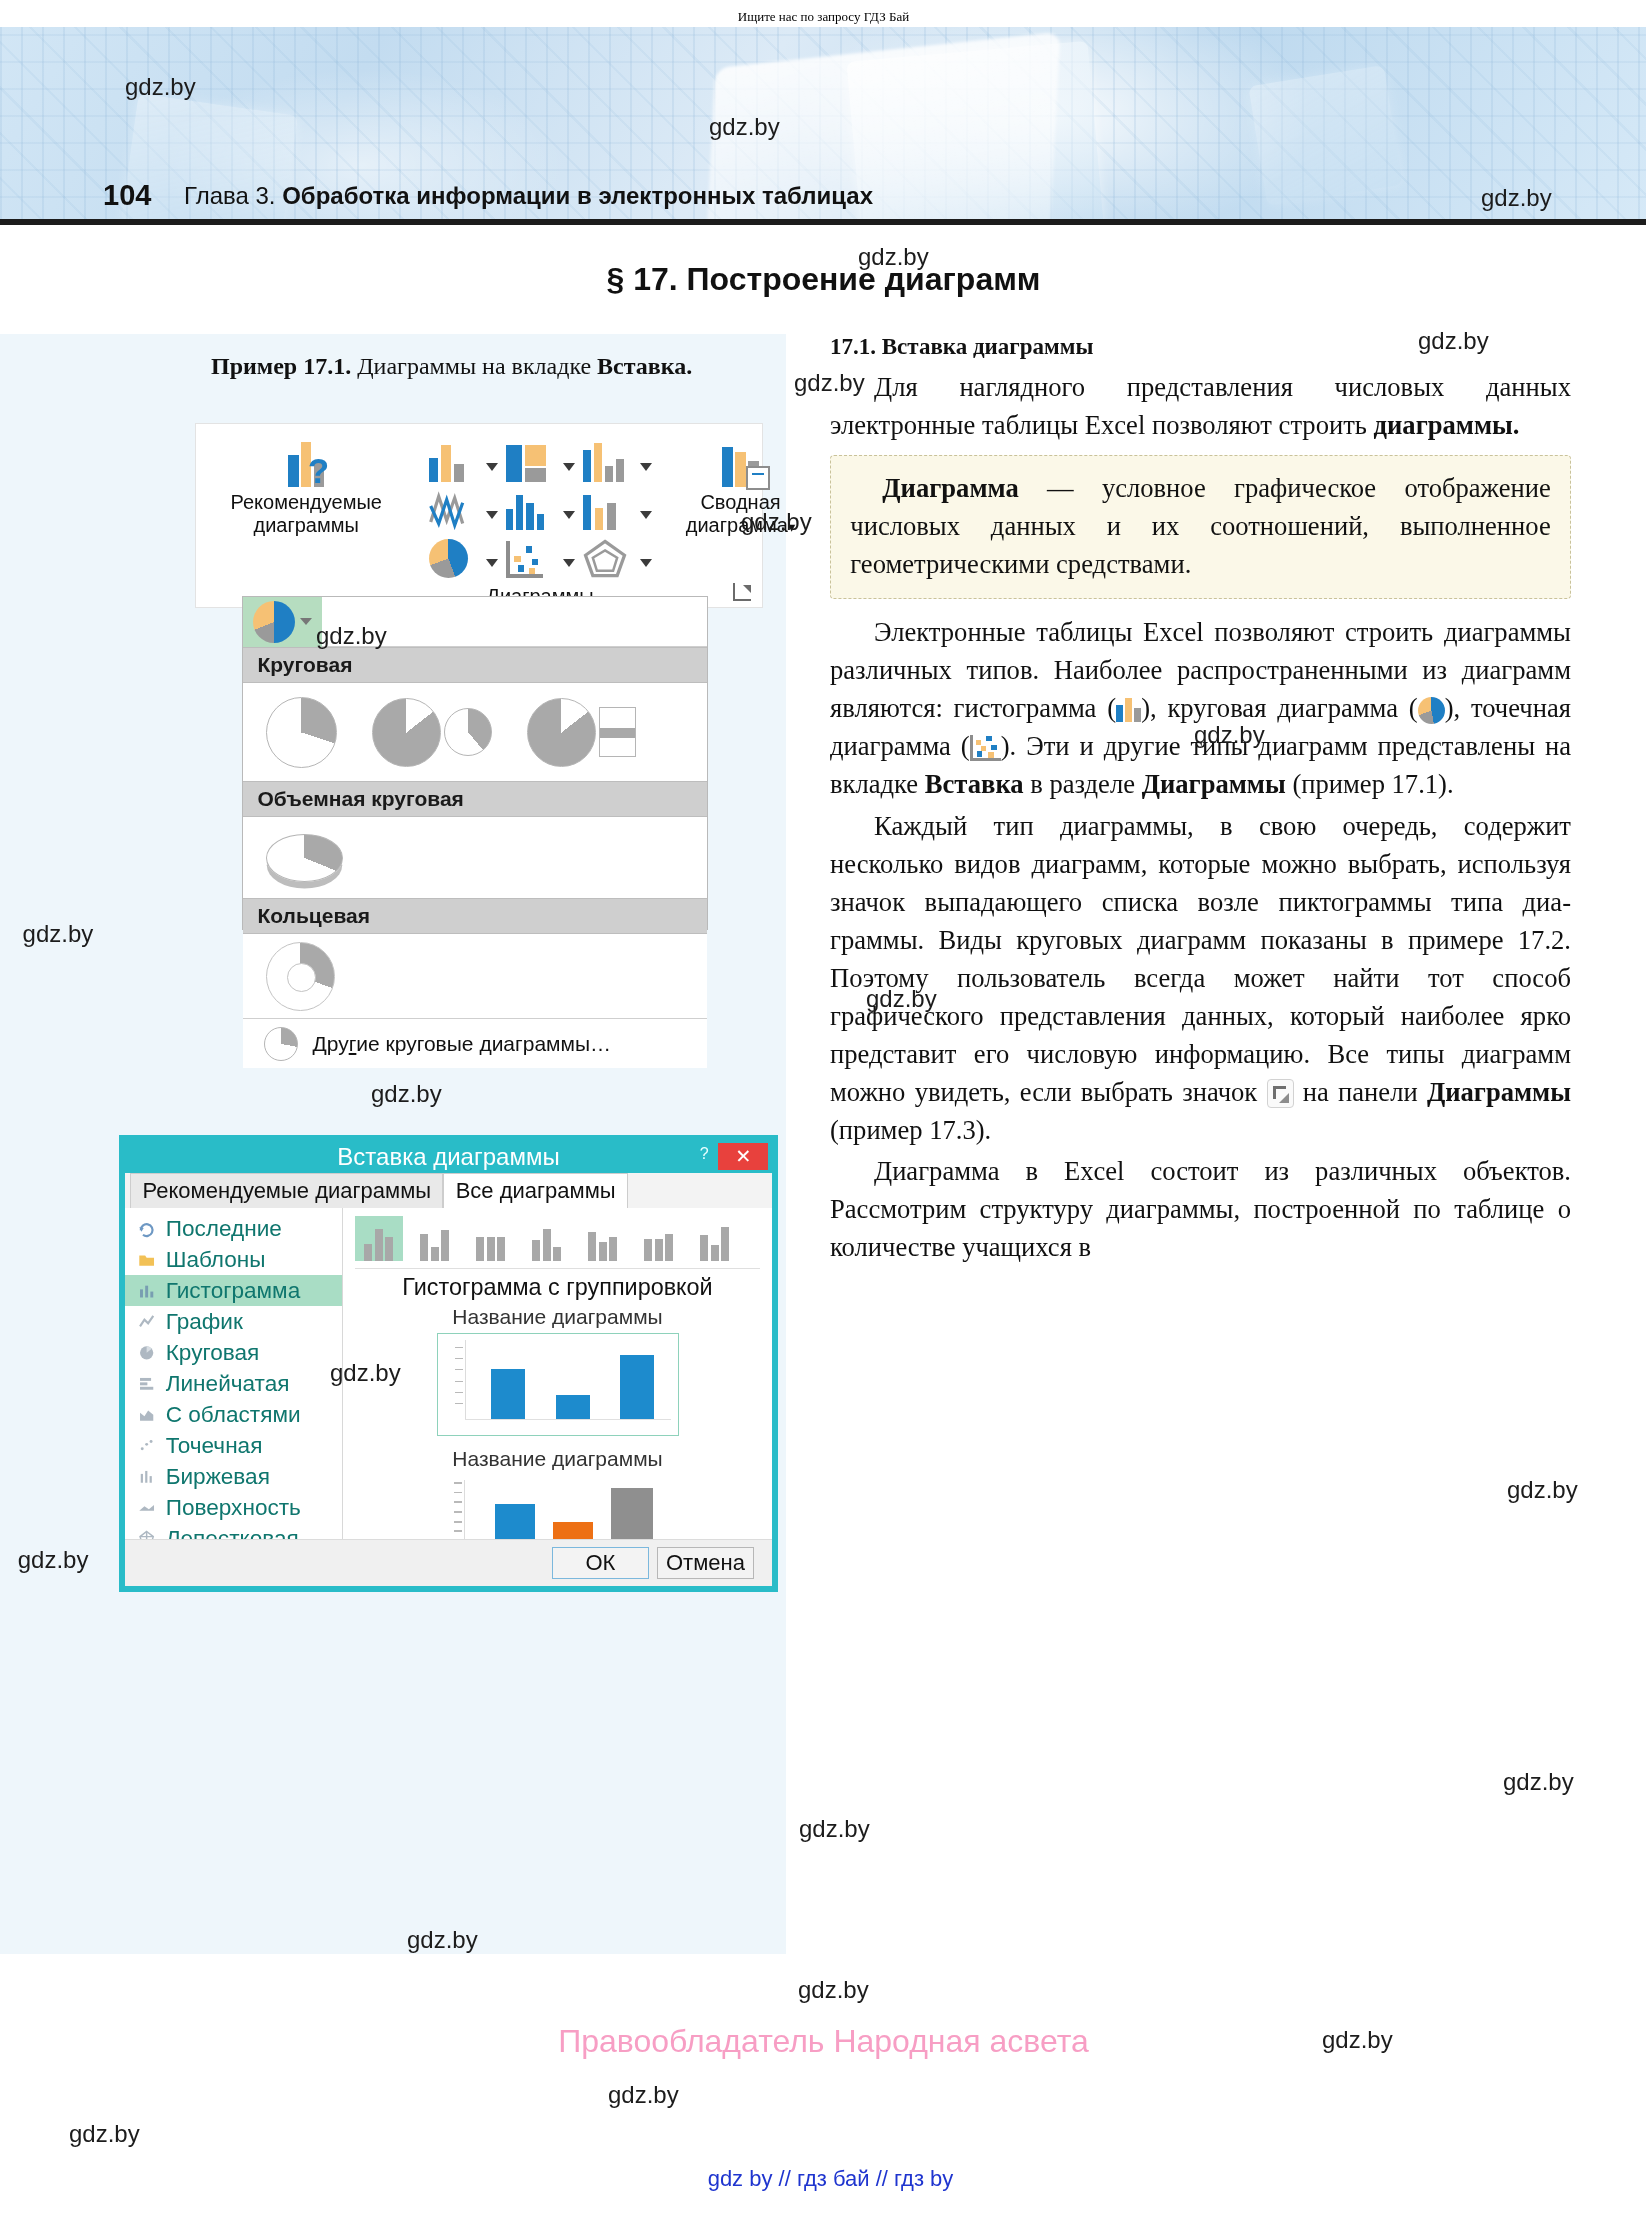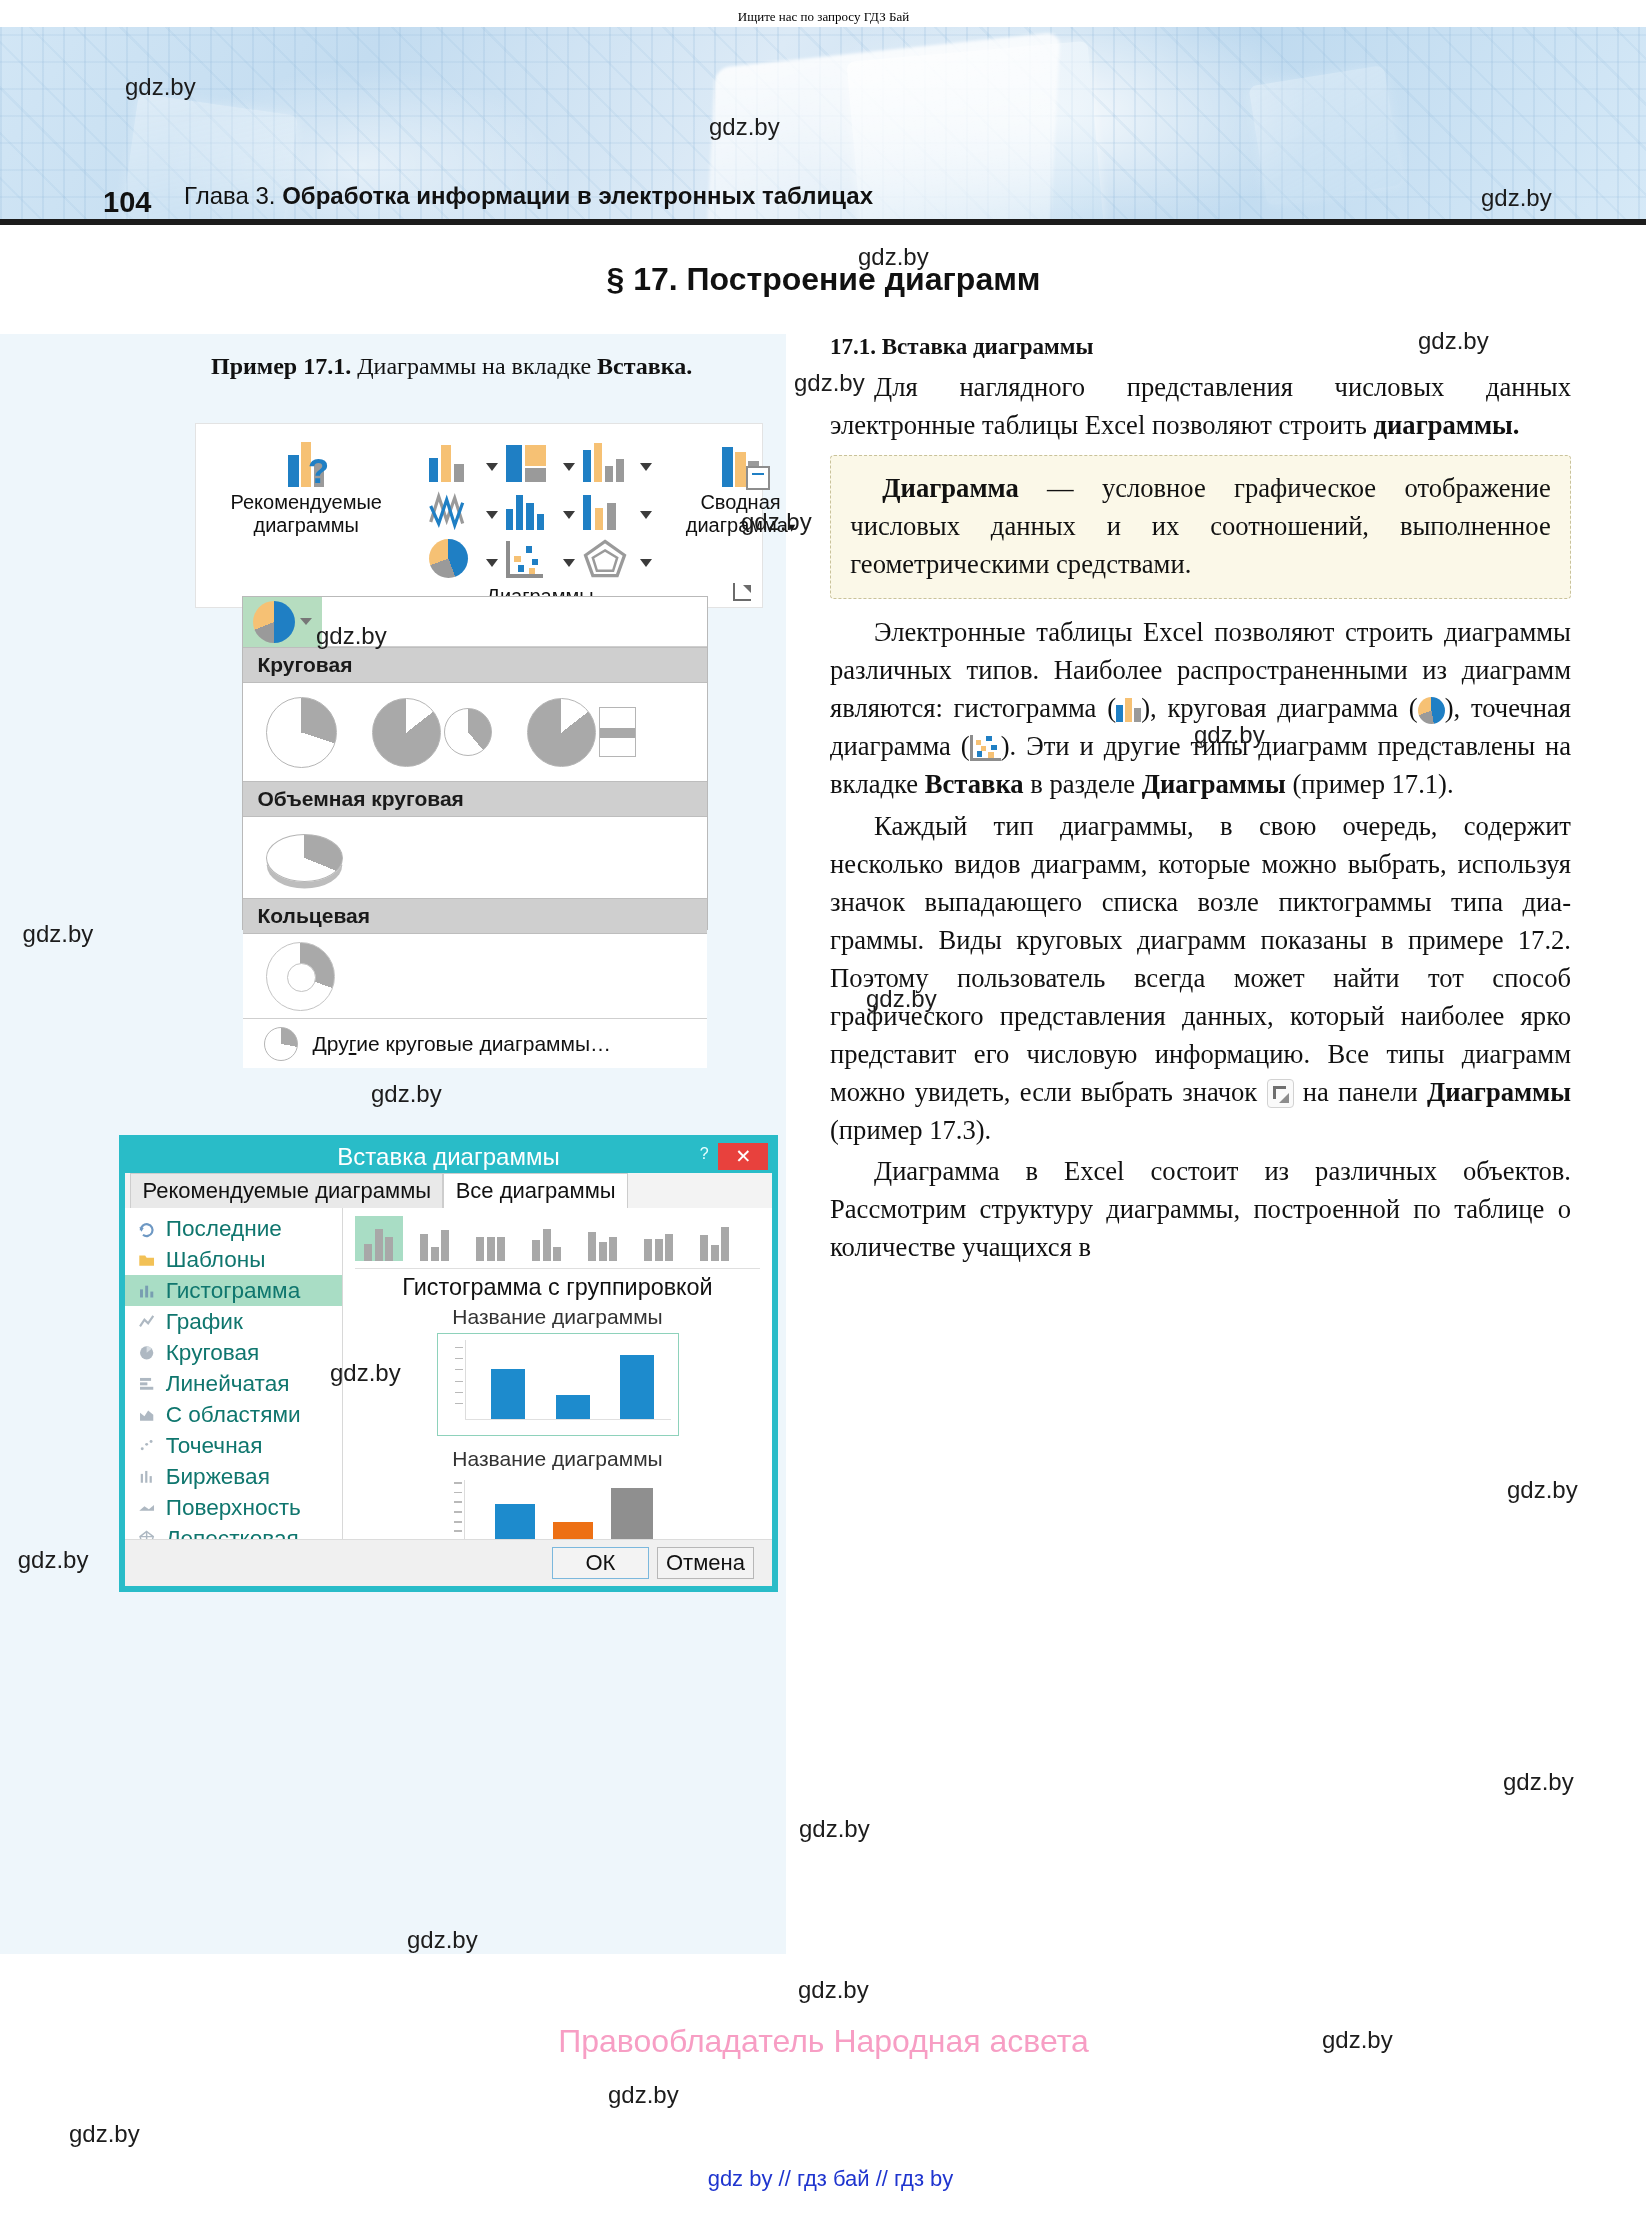--- a/index.html
+++ b/index.html
@@ -46,21 +46,21 @@
   .keycap{
     position:absolute; border-radius:8px;
     background:linear-gradient(160deg, rgba(255,255,255,.72), rgba(205,228,244,.45));
     box-shadow:0 0 11.3px rgba(255,255,255,.45);
   }
   .header-rule{
     position:absolute; top:219px; left:0; width:1647px; height:5.6px;
     background:#1c1c1c;
   }
   .page-num{
-    position:absolute; left:103px; top:186px;
+    position:absolute; left:103px; top:179px;
     font-family:"Liberation Sans", sans-serif;
     font-size:29px; font-weight:700; color:#111;
   }
   .chapter-line{
     position:absolute; left:184px; top:182px;
     font-family:"Liberation Sans", sans-serif;
     font-size:24px; color:#111; white-space:nowrap;
   }
   .chapter-line b{ font-weight:700; }
 

